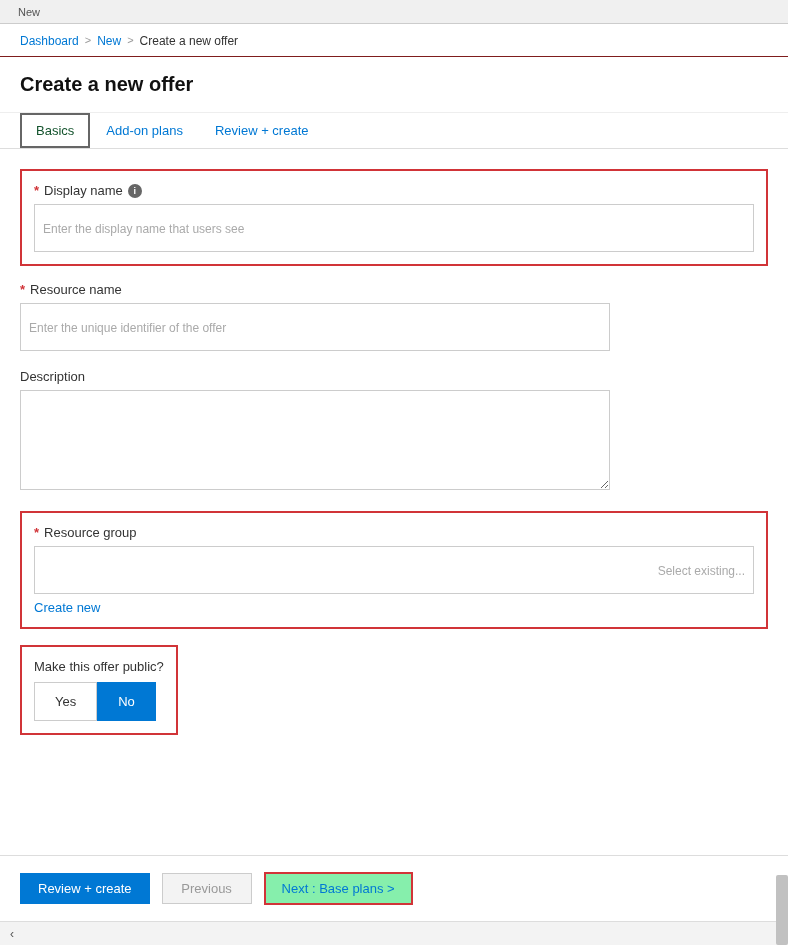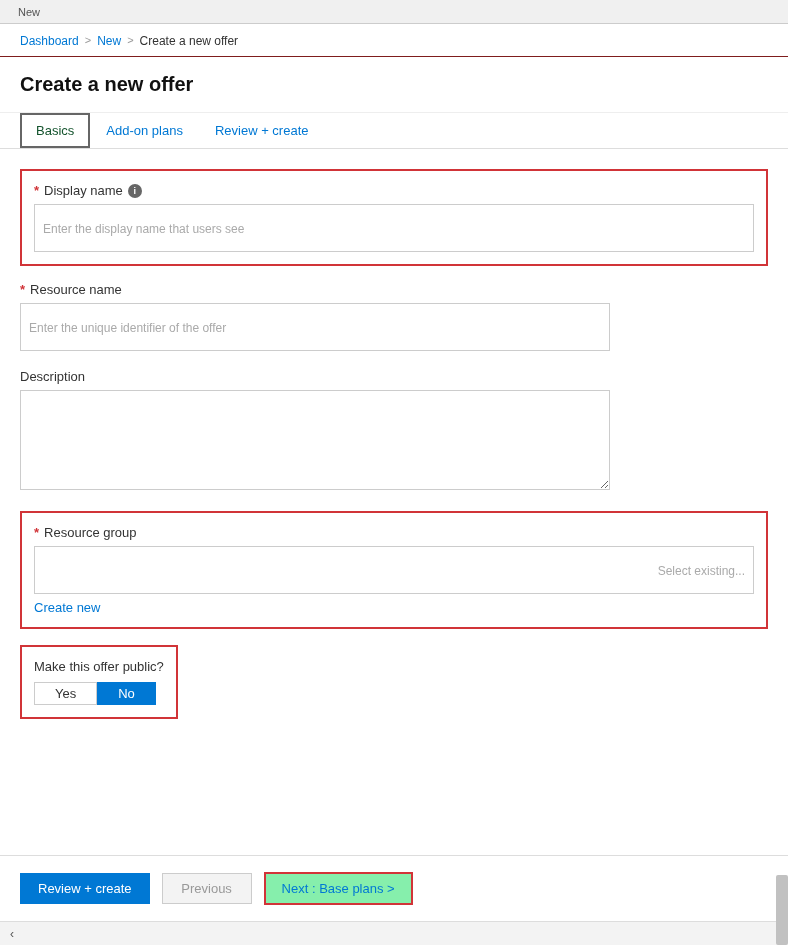--- a/index.html
+++ b/index.html
@@ -206,21 +206,21 @@
     .toggle-label {
       font-size: 13px;
       font-weight: 500;
       margin-bottom: 8px;
     }
     .toggle-buttons {
       display: flex;
       gap: 0;
     }
     .toggle-btn {
-      padding: 3px 20px;
+      padding: 11px 20px;
       border: 1px solid #ccc;
       font-size: 13px;
       cursor: pointer;
       background: #fff;
       color: #333;
     }
     .toggle-btn.active {
       background: #0078d4;
       color: #fff;
       border-color: #0078d4;

